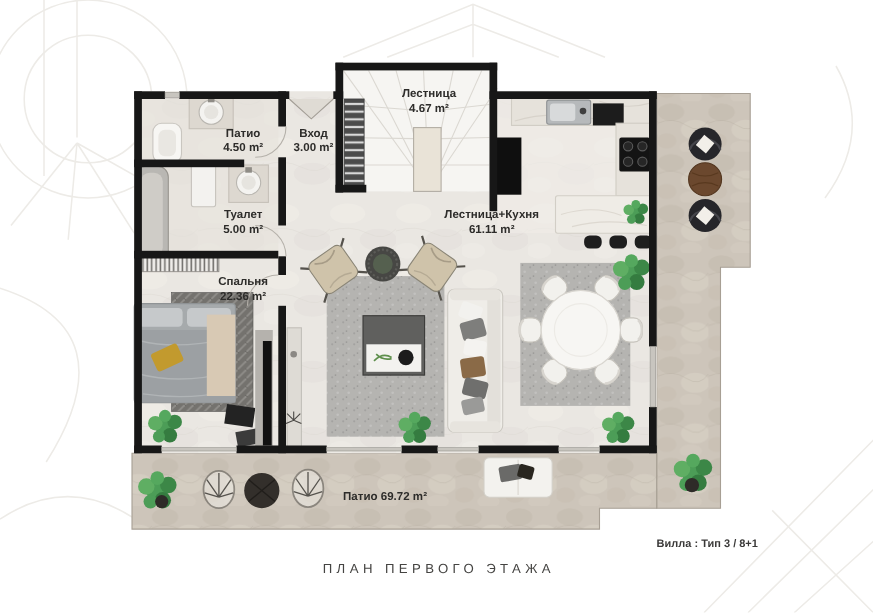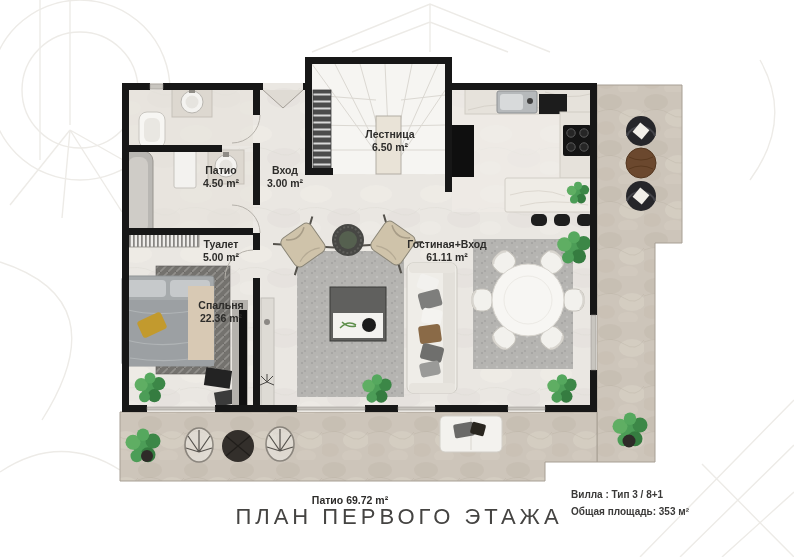--- a/index.html
+++ b/index.html
@@ -1,24 +1,24 @@
 <!DOCTYPE html>
 <html style="--wall: #171717; --floor: #eae7e2; --stone: #cdc5ba; --rug: #b5b4b1; --green: #4c9d57; --wood: #6b482e; --accent: #c29a2e;"><head>
 <meta charset="utf-8">
 <style>
   html,body{margin:0;padding:0;background:#ffffff;}
   .canvas{position:relative;width:794px;height:557px;background:#ffffff;overflow:hidden;
           font-family:"Liberation Sans",sans-serif;}
   .canvas svg{position:absolute;left:0;top:0;}
   .room-label{position:absolute;transform:translate(-50%,-50%);text-align:center;
-              color:#2d2c2a;font-weight:bold;font-size:10.5px;line-height:12.5px;white-space:nowrap;margin-top:48px;}
+              color:#2d2c2a;font-weight:bold;font-size:10.5px;line-height:12.5px;white-space:nowrap;}
   .room-label span{display:block;}
   .room-label.single span{display:inline;}
   .plan-title{position:absolute;left:399px;top:517px;transform:translate(-50%,-50%);
-              font-size:22px;letter-spacing:4px;color:#454442;white-space:nowrap;}
+              font-size:12px;letter-spacing:4px;color:#454442;white-space:nowrap;}
   .villa-info{position:absolute;left:689px;top:486px;transform:translateX(-100%);
               text-align:left;font-weight:bold;font-size:10px;line-height:17px;color:#3a3938;white-space:nowrap;}
   :root{--wall:#171717;--floor:#eae7e2;--stone:#cdc5ba;--rug:#b5b4b1;--green:#4c9d57;
         --wood:#6b482e;--accent:#c29a2e;}
 </style>
 </head>
 <body>
 
 <div class="canvas">
 
@@ -304,37 +304,36 @@
 <div class="room-label" style="left:221px;top:128px">
   <span>Патио</span>
   <span>4.50 m²</span>
 </div>
 <div class="room-label" style="left:285px;top:128px">
   <span>Вход</span>
   <span>3.00 m²</span>
 </div>
 <div class="room-label" style="left:390px;top:92px">
   <span>Лестница</span>
-  <span>6.50 m²</span>
+  <span>4.67 m²</span>
 </div>
 <div class="room-label" style="left:221px;top:202px">
   <span>Туалет</span>
   <span>5.00 m²</span>
 </div>
 <div class="room-label" style="left:447px;top:202px">
-  <span>Гостиная+Вход</span>
+  <span>Лестница+Кухня</span>
   <span>61.11 m²</span>
 </div>
 <div class="room-label" style="left:221px;top:263px">
   <span>Спальня</span>
   <span>22.36 m²</span>
 </div>
 <div class="room-label single" style="left:350px;top:452px">
   <span>Патио 69.72 m²</span>
 </div>
 
 <div class="plan-title">ПЛАН ПЕРВОГО ЭТАЖА</div>
 <div class="villa-info">
   <div>Вилла : Тип 3 / 8+1</div>
-  <div>Общая площадь: 353 м²</div>
 </div>
 
 </div>
 
 </body></html>

